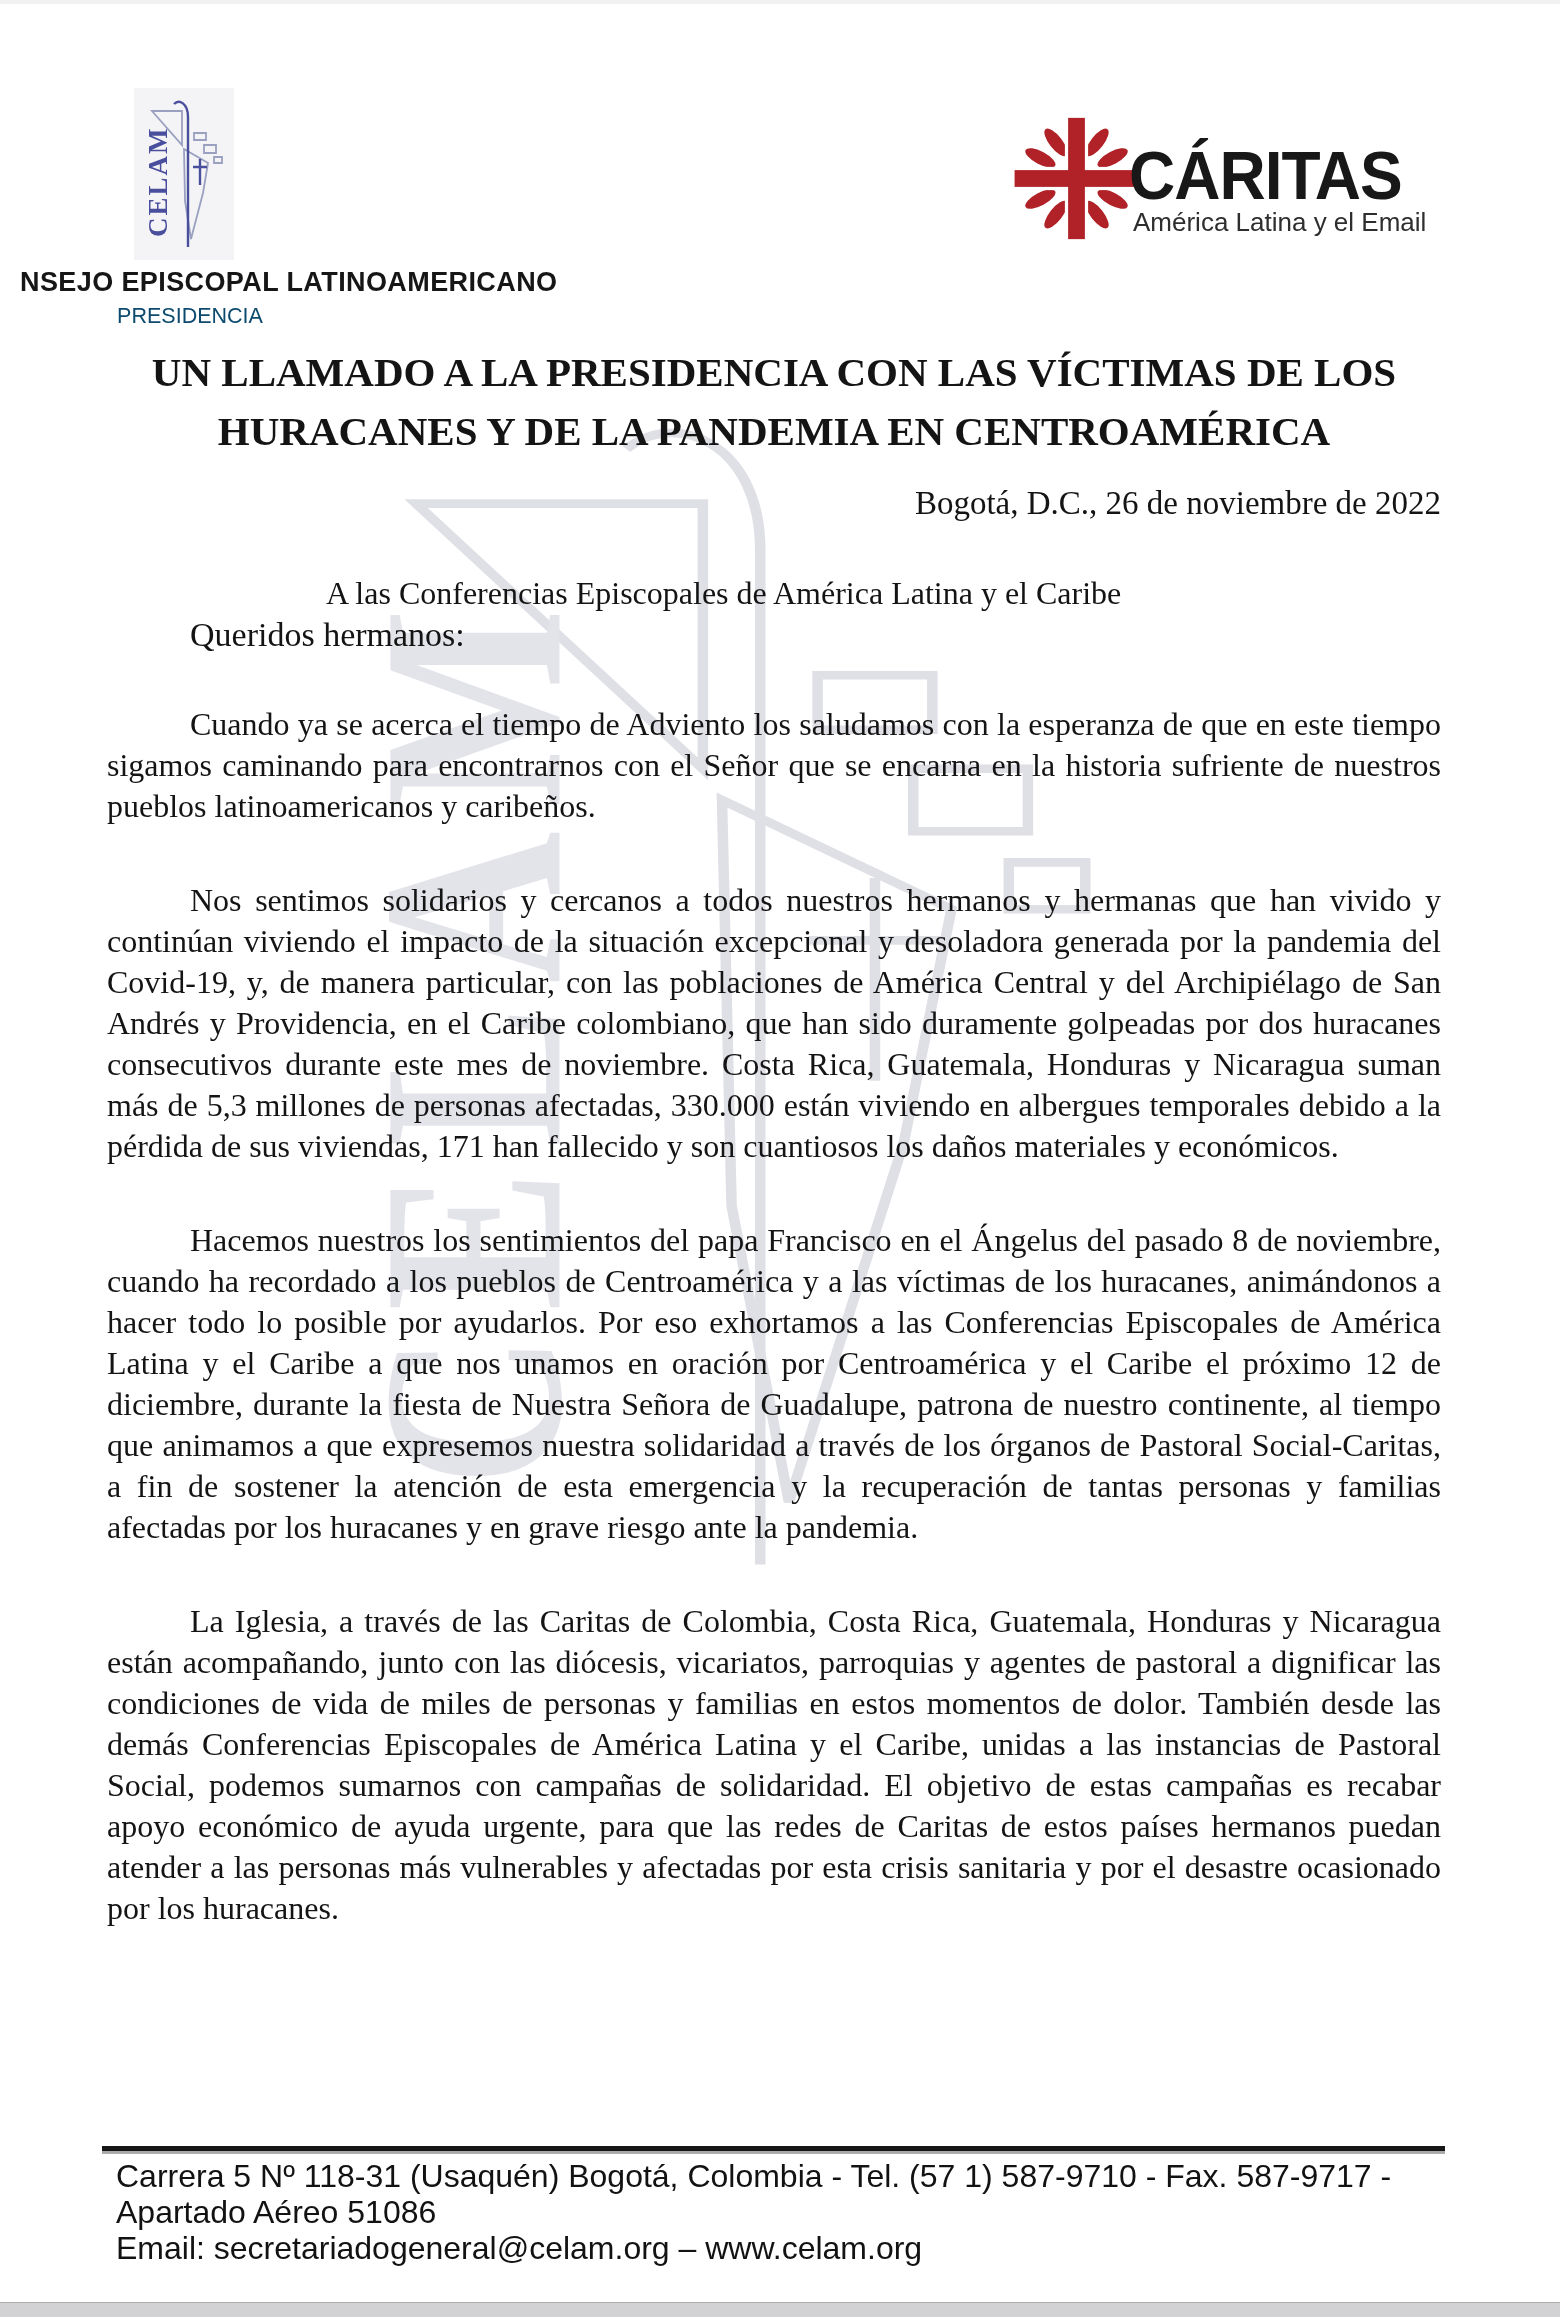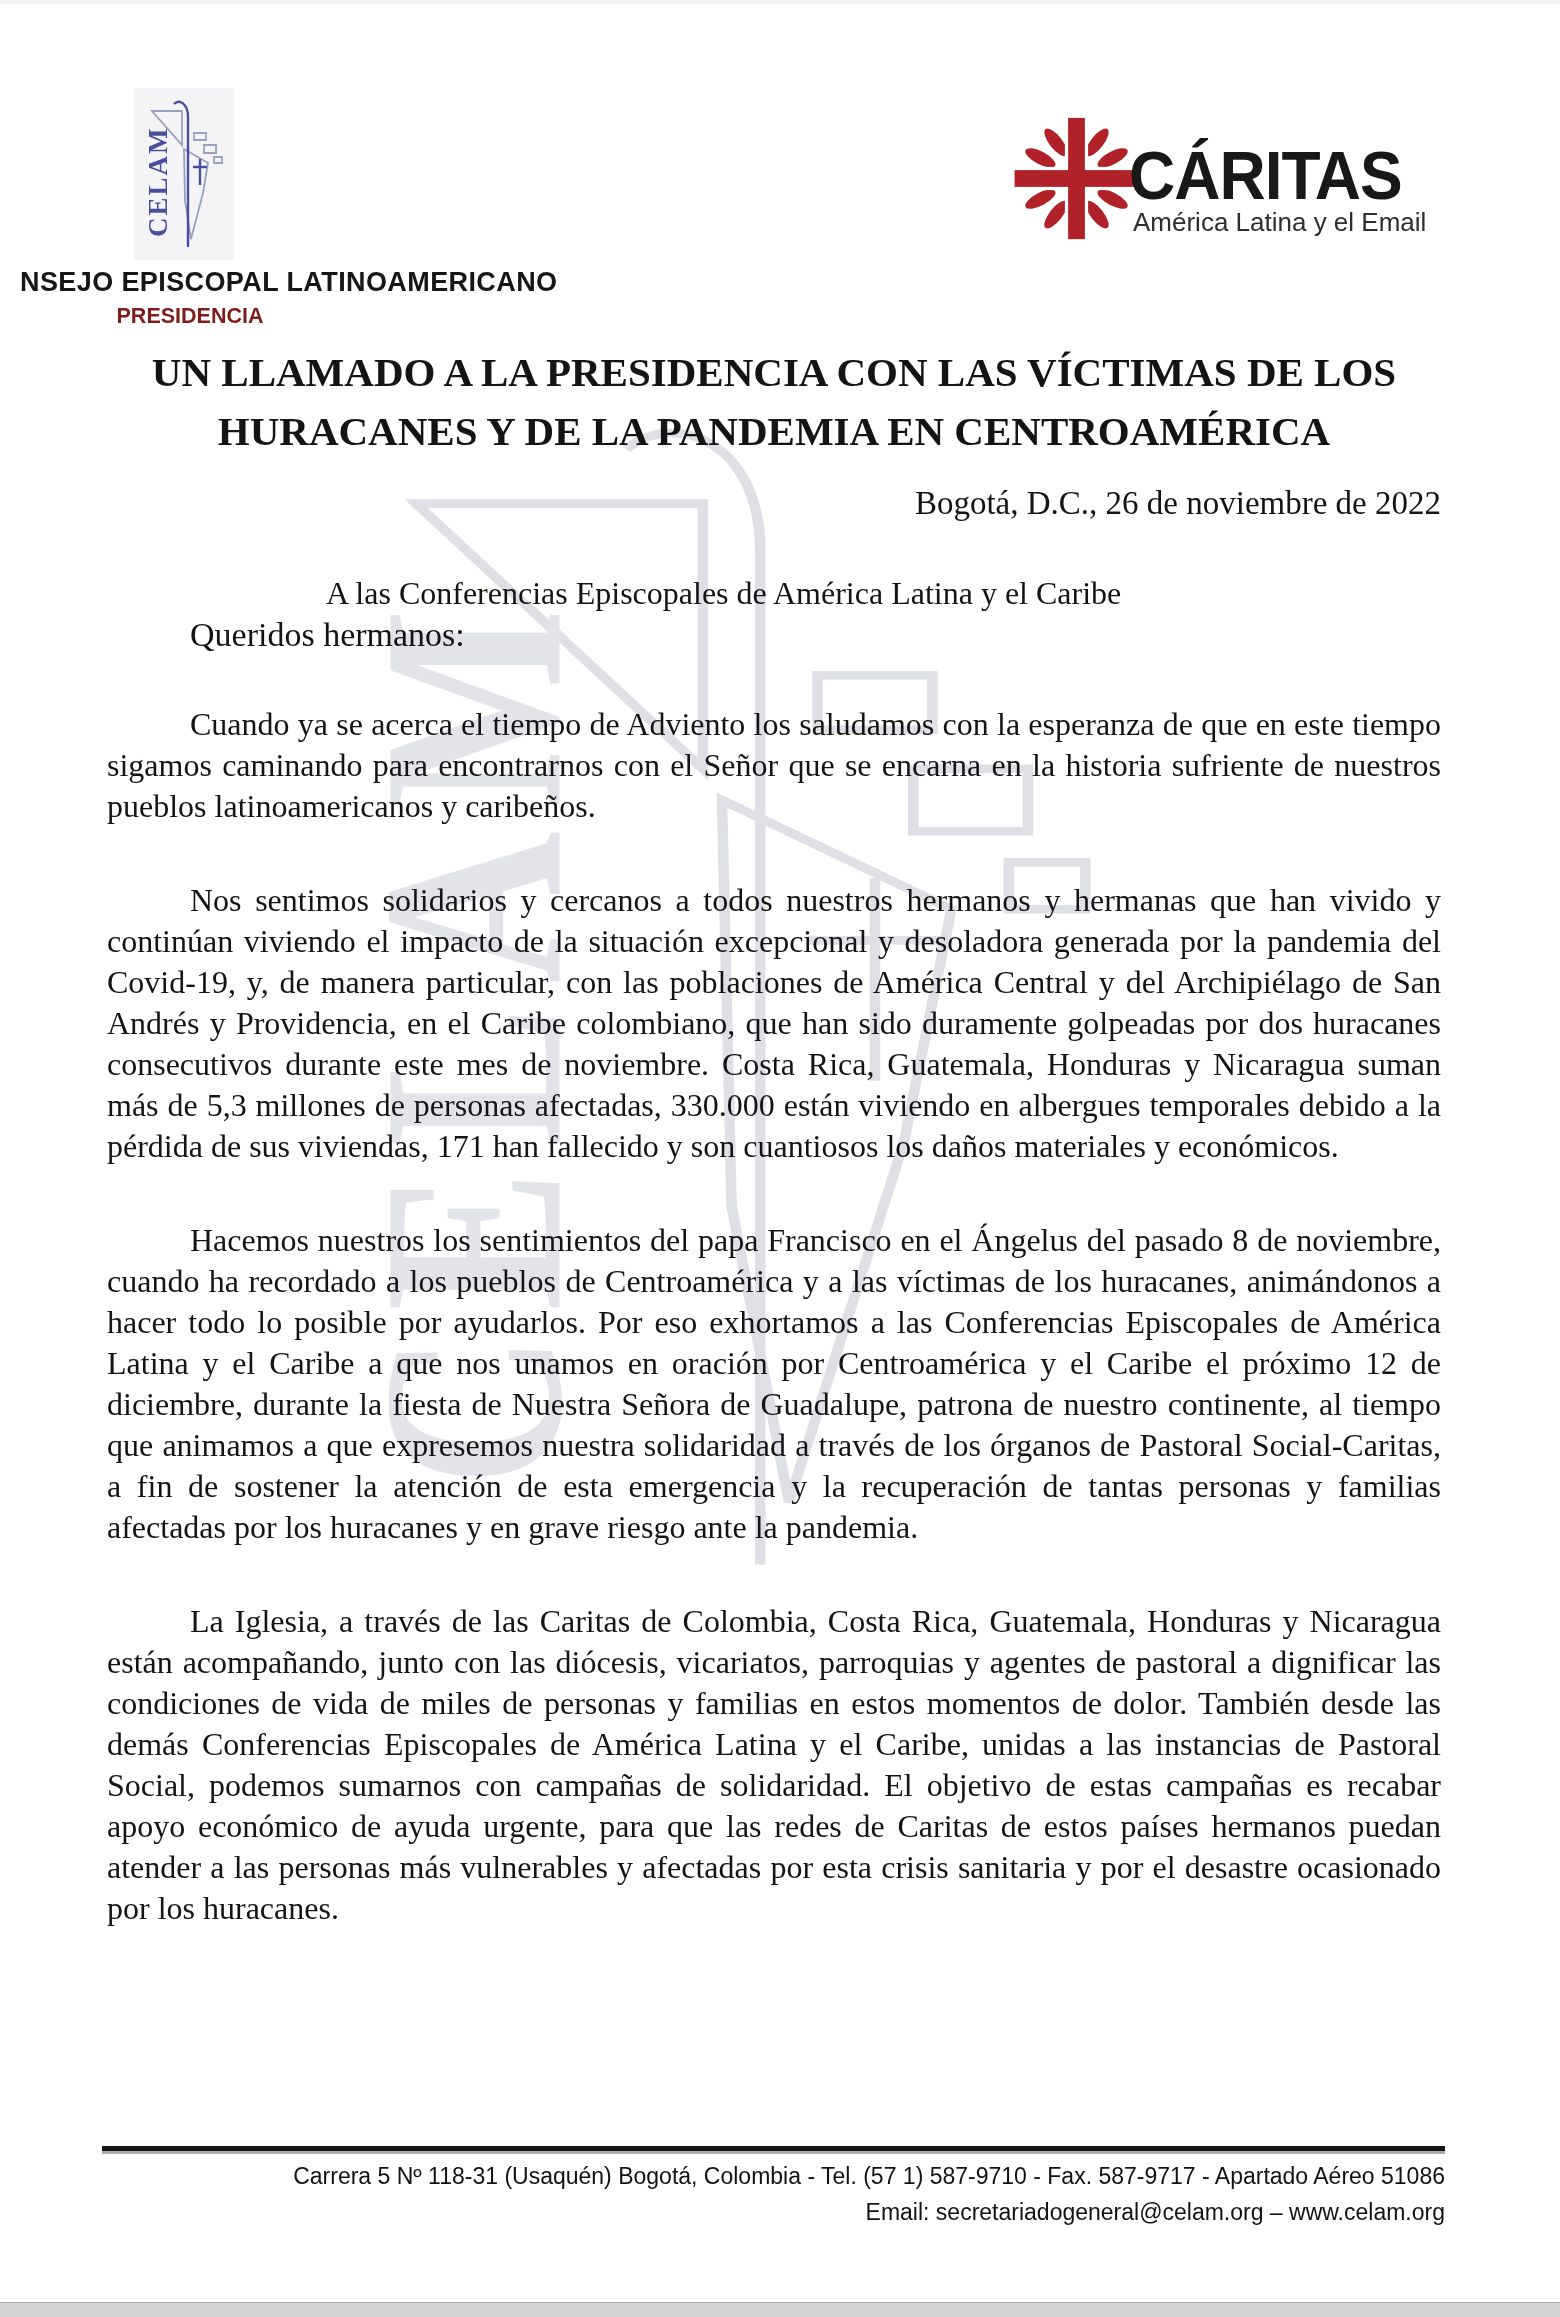--- a/index.html
+++ b/index.html
@@ -32,21 +32,21 @@
   .celam-logo-box .emblem-stroke path.map{stroke:var(--celam-map);stroke-width:1.8;}
   .celam-logo-box .emblem-text{fill:var(--celam-blue);font-family:"Liberation Serif",serif;font-weight:bold;font-size:27px;letter-spacing:2px;}
 
   .org-name{
     position:absolute;left:0;top:267px;z-index:2;
     font-family:"Liberation Sans",sans-serif;font-weight:bold;font-size:27px;
     letter-spacing:0.4px;color:#161616;white-space:nowrap;padding-left:20px;
   }
   .org-subtitle{
     position:absolute;left:0;top:304px;width:380px;text-align:center;z-index:2;
-    font-family:"Liberation Sans",sans-serif;font-weight:bold;font-size:21.5px;color:#7f1d1d;
+    font-family:"Liberation Sans",sans-serif;font-weight:normal;font-size:21.5px;color:#0c4a6e;
   }
 
   .caritas-emblem{position:absolute;left:1012px;top:111px;width:129px;height:135px;z-index:2;}
   .caritas-emblem .red{fill:var(--caritas-red);}
   .caritas-wordmark{
     position:absolute;left:1129px;top:135px;z-index:2;
     font-family:"Liberation Sans",sans-serif;font-weight:800;font-size:64px;
     letter-spacing:-1px;color:#181818;transform:scaleY(1.08);transform-origin:left top;white-space:nowrap;
   }
   .caritas-subtitle{
@@ -66,22 +66,22 @@
     text-align:justify;text-indent:83px;
   }
   .content p.first{margin-top:49px;}
 
   
   .footer-rule{
     position:absolute;left:102px;top:2146px;width:1343px;height:4.9px;
     background:#161616;box-shadow:0 2.9px 0 #a8a8a8;z-index:2;
   }
   .footer-text{
-    position:absolute;left:102px;top:2158px;width:1343px;text-align:right;z-index:2;
-    font-family:"Liberation Sans",sans-serif;font-size:23px;line-height:36px;color:#121212;
+    position:absolute;left:116px;top:2158px;width:1343px;text-align:left;z-index:2;
+    font-family:"Liberation Sans",sans-serif;font-size:32px;line-height:36px;color:#121212;
   }
   .page-edge-band{
     position:absolute;left:0;top:2302px;width:100%;height:15.6px;
     background:#d2d2d4;border-top:1px solid #aeaeb0;z-index:3;
   }
 </style>
 </head>
 <body>
 
 <div class="page">

